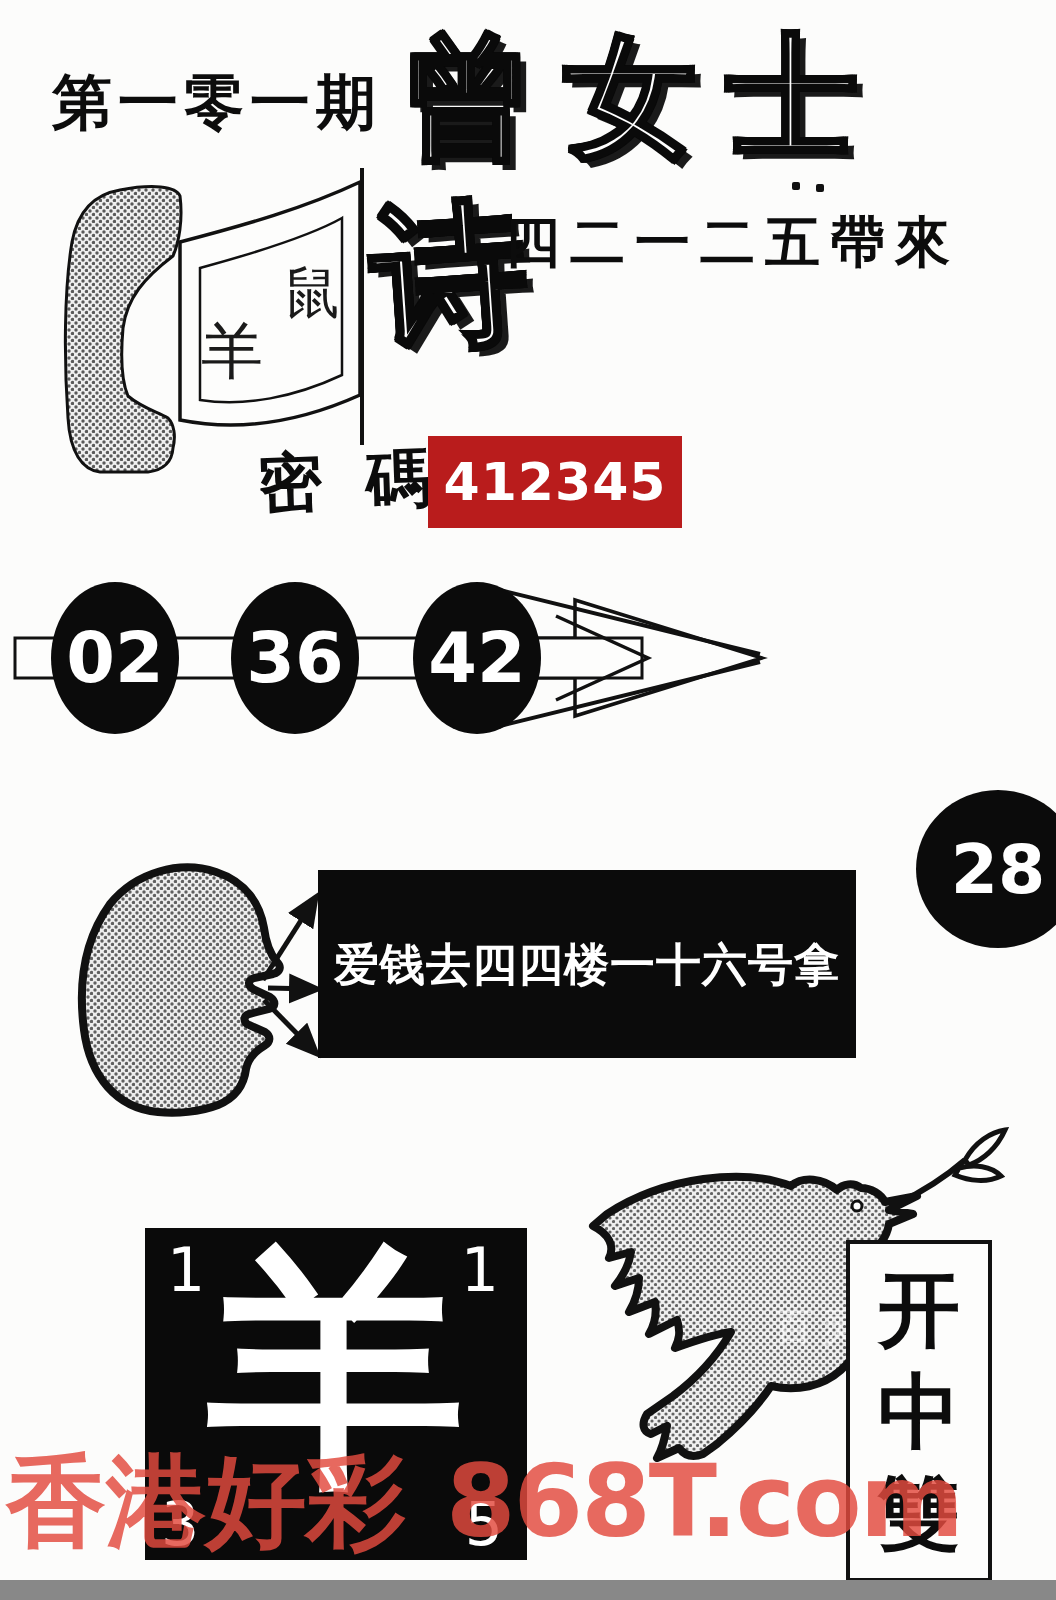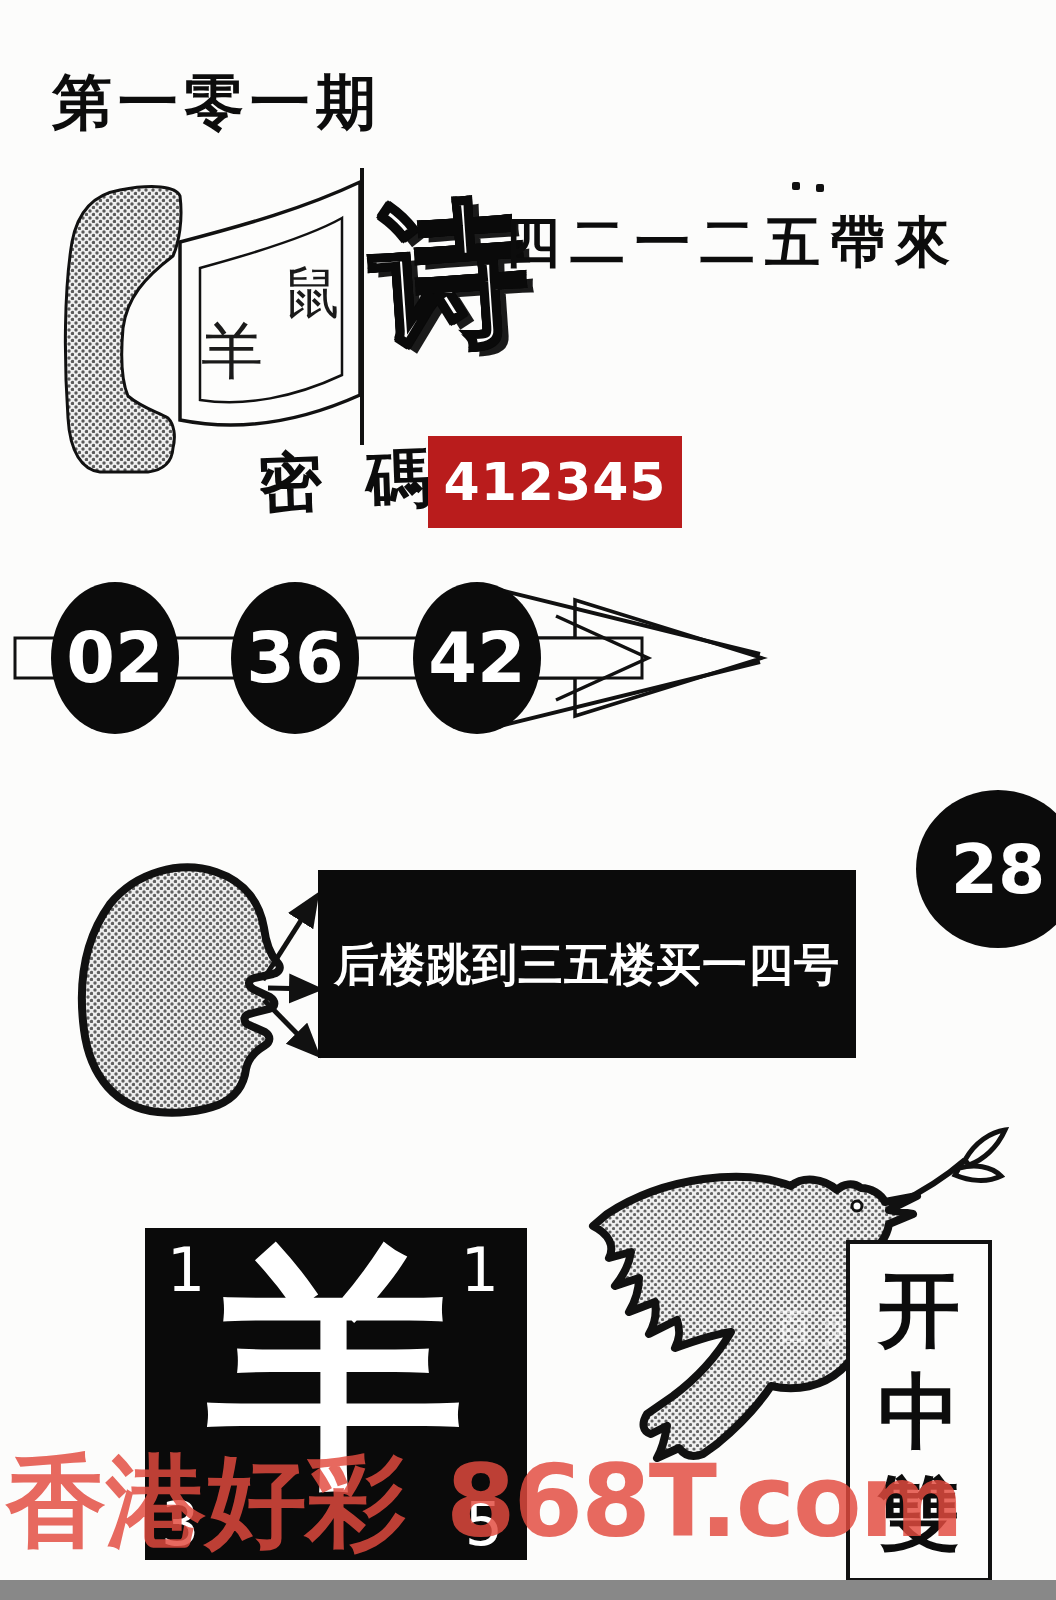--- a/index.html
+++ b/index.html
@@ -70,20 +70,21 @@
   .dot{position:absolute;width:8px;height:8px;background:#111;border-radius:2px;}
   .poem-char{transform:rotate(-4deg);}
 </style>
 </head>
 <body>
 
 <div id="canvas">
 
   <div class="abs issue" style="left:52px;top:72px;">第一零一期</div>
 
+  <div class="abs outline-cjk" style="left:402px;top:30px;font-size:132px;letter-spacing:30px;">曾女士</div>
 
   <div class="dot" style="left:792px;top:182px;"></div>
   <div class="dot" style="left:816px;top:184px;"></div>
 
   <svg class="abs" style="left:60px;top:160px;" width="320" height="320" viewBox="0 0 320 320">
     <defs>
       <pattern id="ht-phone" width="7" height="7" patternUnits="userSpaceOnUse">
         <rect width="7" height="7" fill="#efefef"></rect>
         <circle cx="2" cy="2" r="1.7" fill="#5a5a5a"></circle>
         <circle cx="5.5" cy="5.5" r="1.7" fill="#5a5a5a"></circle>
@@ -139,21 +140,21 @@
              C 188,34 202,56 206,80 C 208,96 212,106 219,114 C 224,119 222,124 215,126
              L 196,130 C 190,132 189,137 195,141 L 212,149 C 218,153 218,159 211,161
              L 191,166 C 185,168 185,174 191,177 L 207,184 C 213,188 213,194 206,198
              C 196,204 190,211 188,221 C 186,237 177,250 160,257 C 142,264 118,266 100,264 Z" fill="url(#ht-head)" stroke="#111" stroke-width="8"></path>
     <line x1="205" y1="132" x2="256" y2="52" stroke="#111" stroke-width="5" marker-end="url(#arrh)"></line>
     <line x1="210" y1="140" x2="256" y2="141" stroke="#111" stroke-width="5" marker-end="url(#arrh)"></line>
     <line x1="206" y1="152" x2="256" y2="203" stroke="#111" stroke-width="5" marker-end="url(#arrh)"></line>
   </svg>
 
   <div class="abs speech-box" style="left:318px;top:870px;width:538px;height:188px;">
-    <div class="line">后楼跳到三五楼买一四号</div>
+    <div class="line">爱钱去四四楼一十六号拿</div>
   </div>
 
   <div class="abs zodiac-box" style="left:145px;top:1228px;width:382px;height:332px;">
     <div class="zodiac-char">羊</div>
     <div class="corner-num" style="left:22px;top:12px;">1</div>
     <div class="corner-num" style="right:28px;top:12px;">1</div>
     <div class="corner-num" style="left:16px;bottom:6px;">3</div>
     <div class="corner-num" style="right:24px;bottom:6px;">5</div>
   </div>
 

